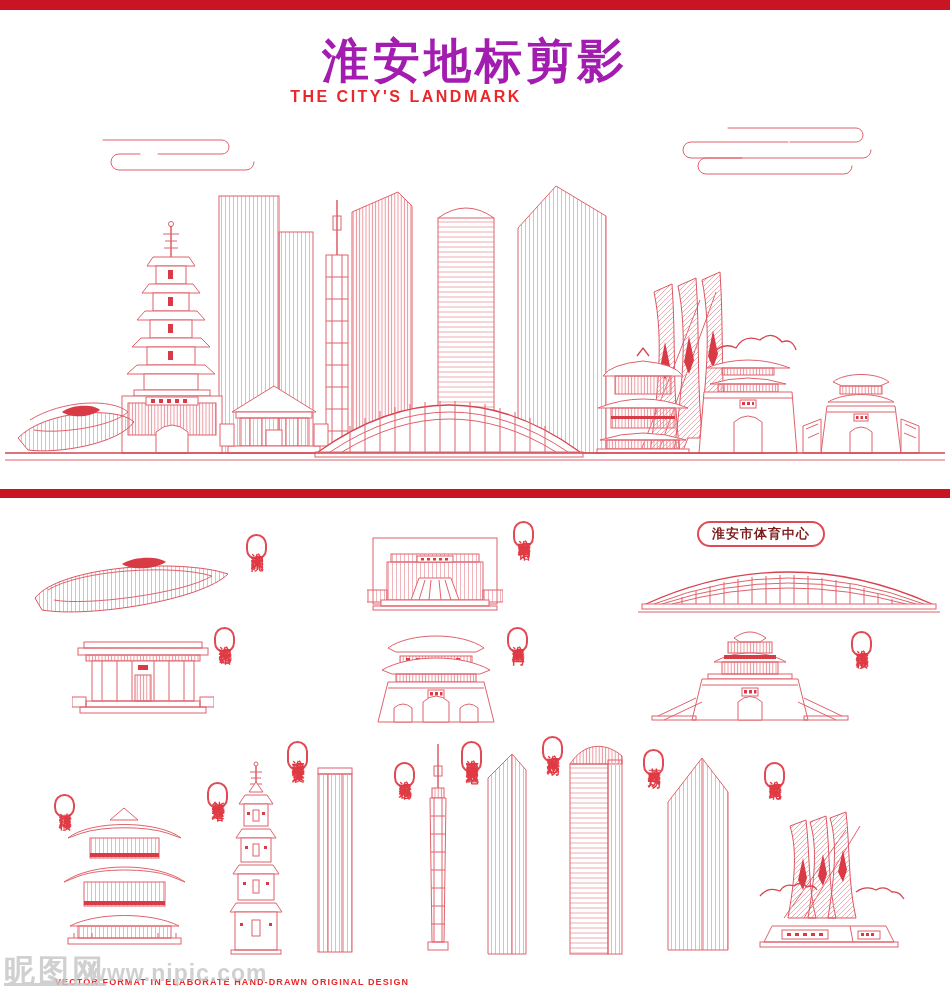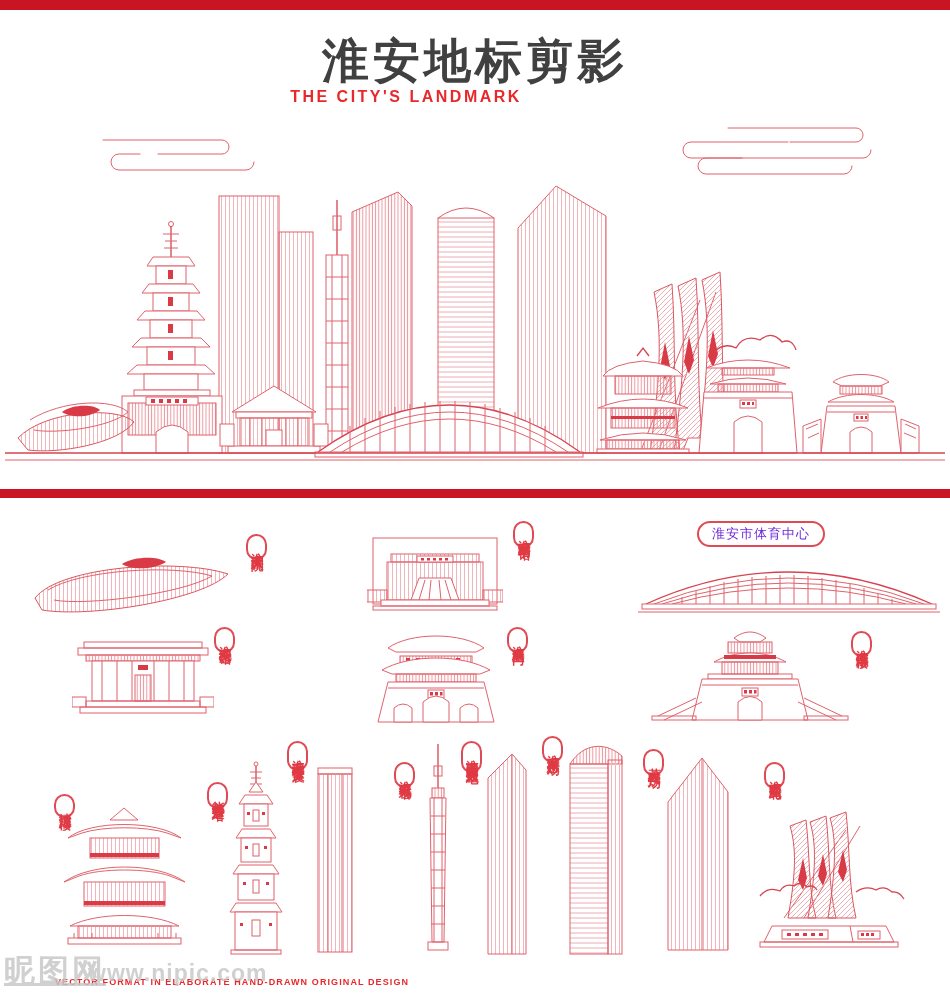--- a/index.html
+++ b/index.html
@@ -1,30 +1,30 @@
 <!DOCTYPE html>
 <html><head>
 <meta charset="utf-8">
 <style>
   html,body{margin:0;padding:0;background:#fff;}
   #poster{position:relative;width:950px;height:993px;background:#fff;overflow:hidden;
           font-family:"Liberation Sans",sans-serif;}
   .topbar{position:absolute;left:0;top:0;width:950px;height:10px;background:#c81423;}
   .divbar{position:absolute;left:0;top:489px;width:950px;height:9px;background:#c81423;}
   .title{position:absolute;left:0;top:30px;width:950px;text-align:center;
-         font-size:47px;font-weight:900;color:#404040;letter-spacing:4px;}
+         font-size:47px;font-weight:900;color:#a21caf;letter-spacing:4px;}
   .subtitle{position:absolute;left:0;top:88px;width:812px;text-align:center;
          font-size:16px;font-weight:700;color:#e8282b;letter-spacing:2.5px;}
   .bld{position:absolute;}
   .vpill{position:absolute;writing-mode:vertical-rl;text-orientation:upright;
          border:2px solid #e04a54;border-radius:20px;padding:7px 2px;
          font-size:12.5px;font-weight:700;color:#e03a44;background:#fff;
          line-height:1.05;letter-spacing:1.5px;}
   .hpill{position:absolute;border:2px solid #e04a54;border-radius:14px;padding:2px 13px;
-         font-size:13px;font-weight:400;color:#6d28d9;background:#fff;letter-spacing:1px;}
+         font-size:13px;font-weight:700;color:#7f1d1d;background:#fff;letter-spacing:1px;}
   .slogan-cn{position:absolute;left:55px;top:946px;font-size:25px;font-weight:900;
          color:#e8282b;letter-spacing:2px;white-space:nowrap;}
   .slogan-en{position:absolute;left:55px;top:977px;width:340px;text-align:right;
          font-size:9px;font-weight:700;color:#e8282b;letter-spacing:1.1px;white-space:nowrap;}
   .wm{position:absolute;left:4px;top:950px;color:#c6c6c6;opacity:.82;font-weight:900;
       white-space:nowrap;}
   .wm .cn{font-size:31px;letter-spacing:3px;text-decoration:underline;}
   .wm .url{font-size:23px;letter-spacing:1px;margin-left:-18px;}
   .idbar{position:absolute;left:713px;top:962px;width:237px;height:19px;background:#c9c9c9;
          color:#eeeeee;font-size:12px;line-height:19px;text-align:center;white-space:nowrap;}

